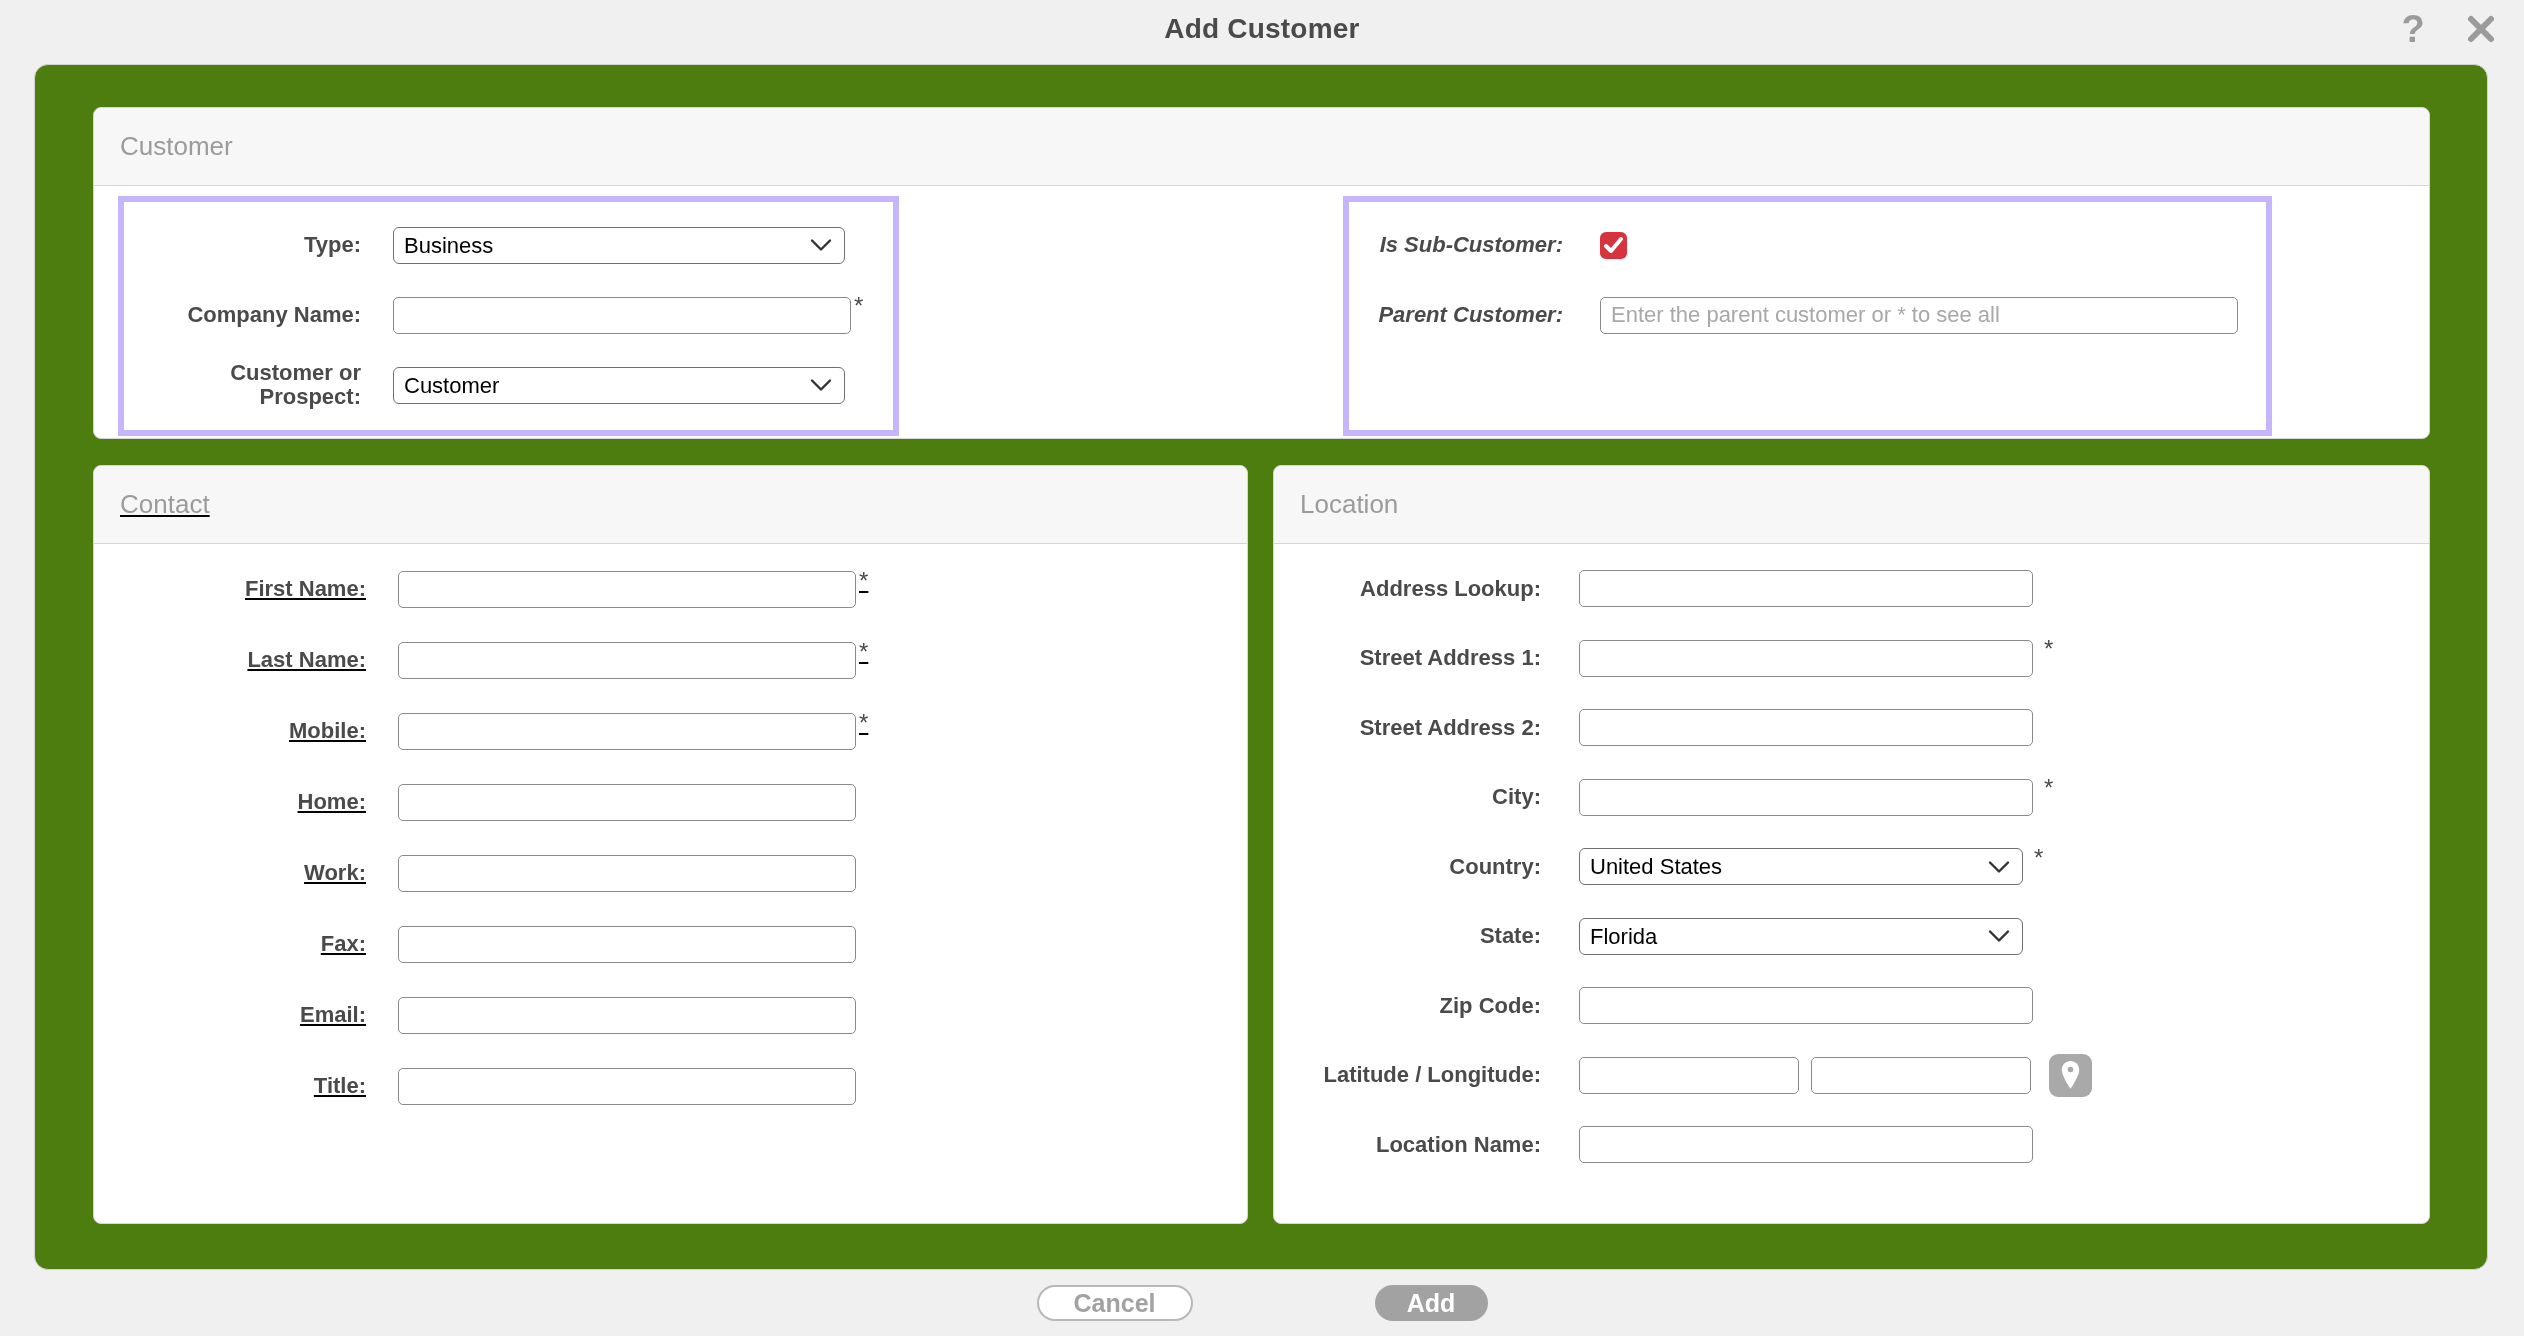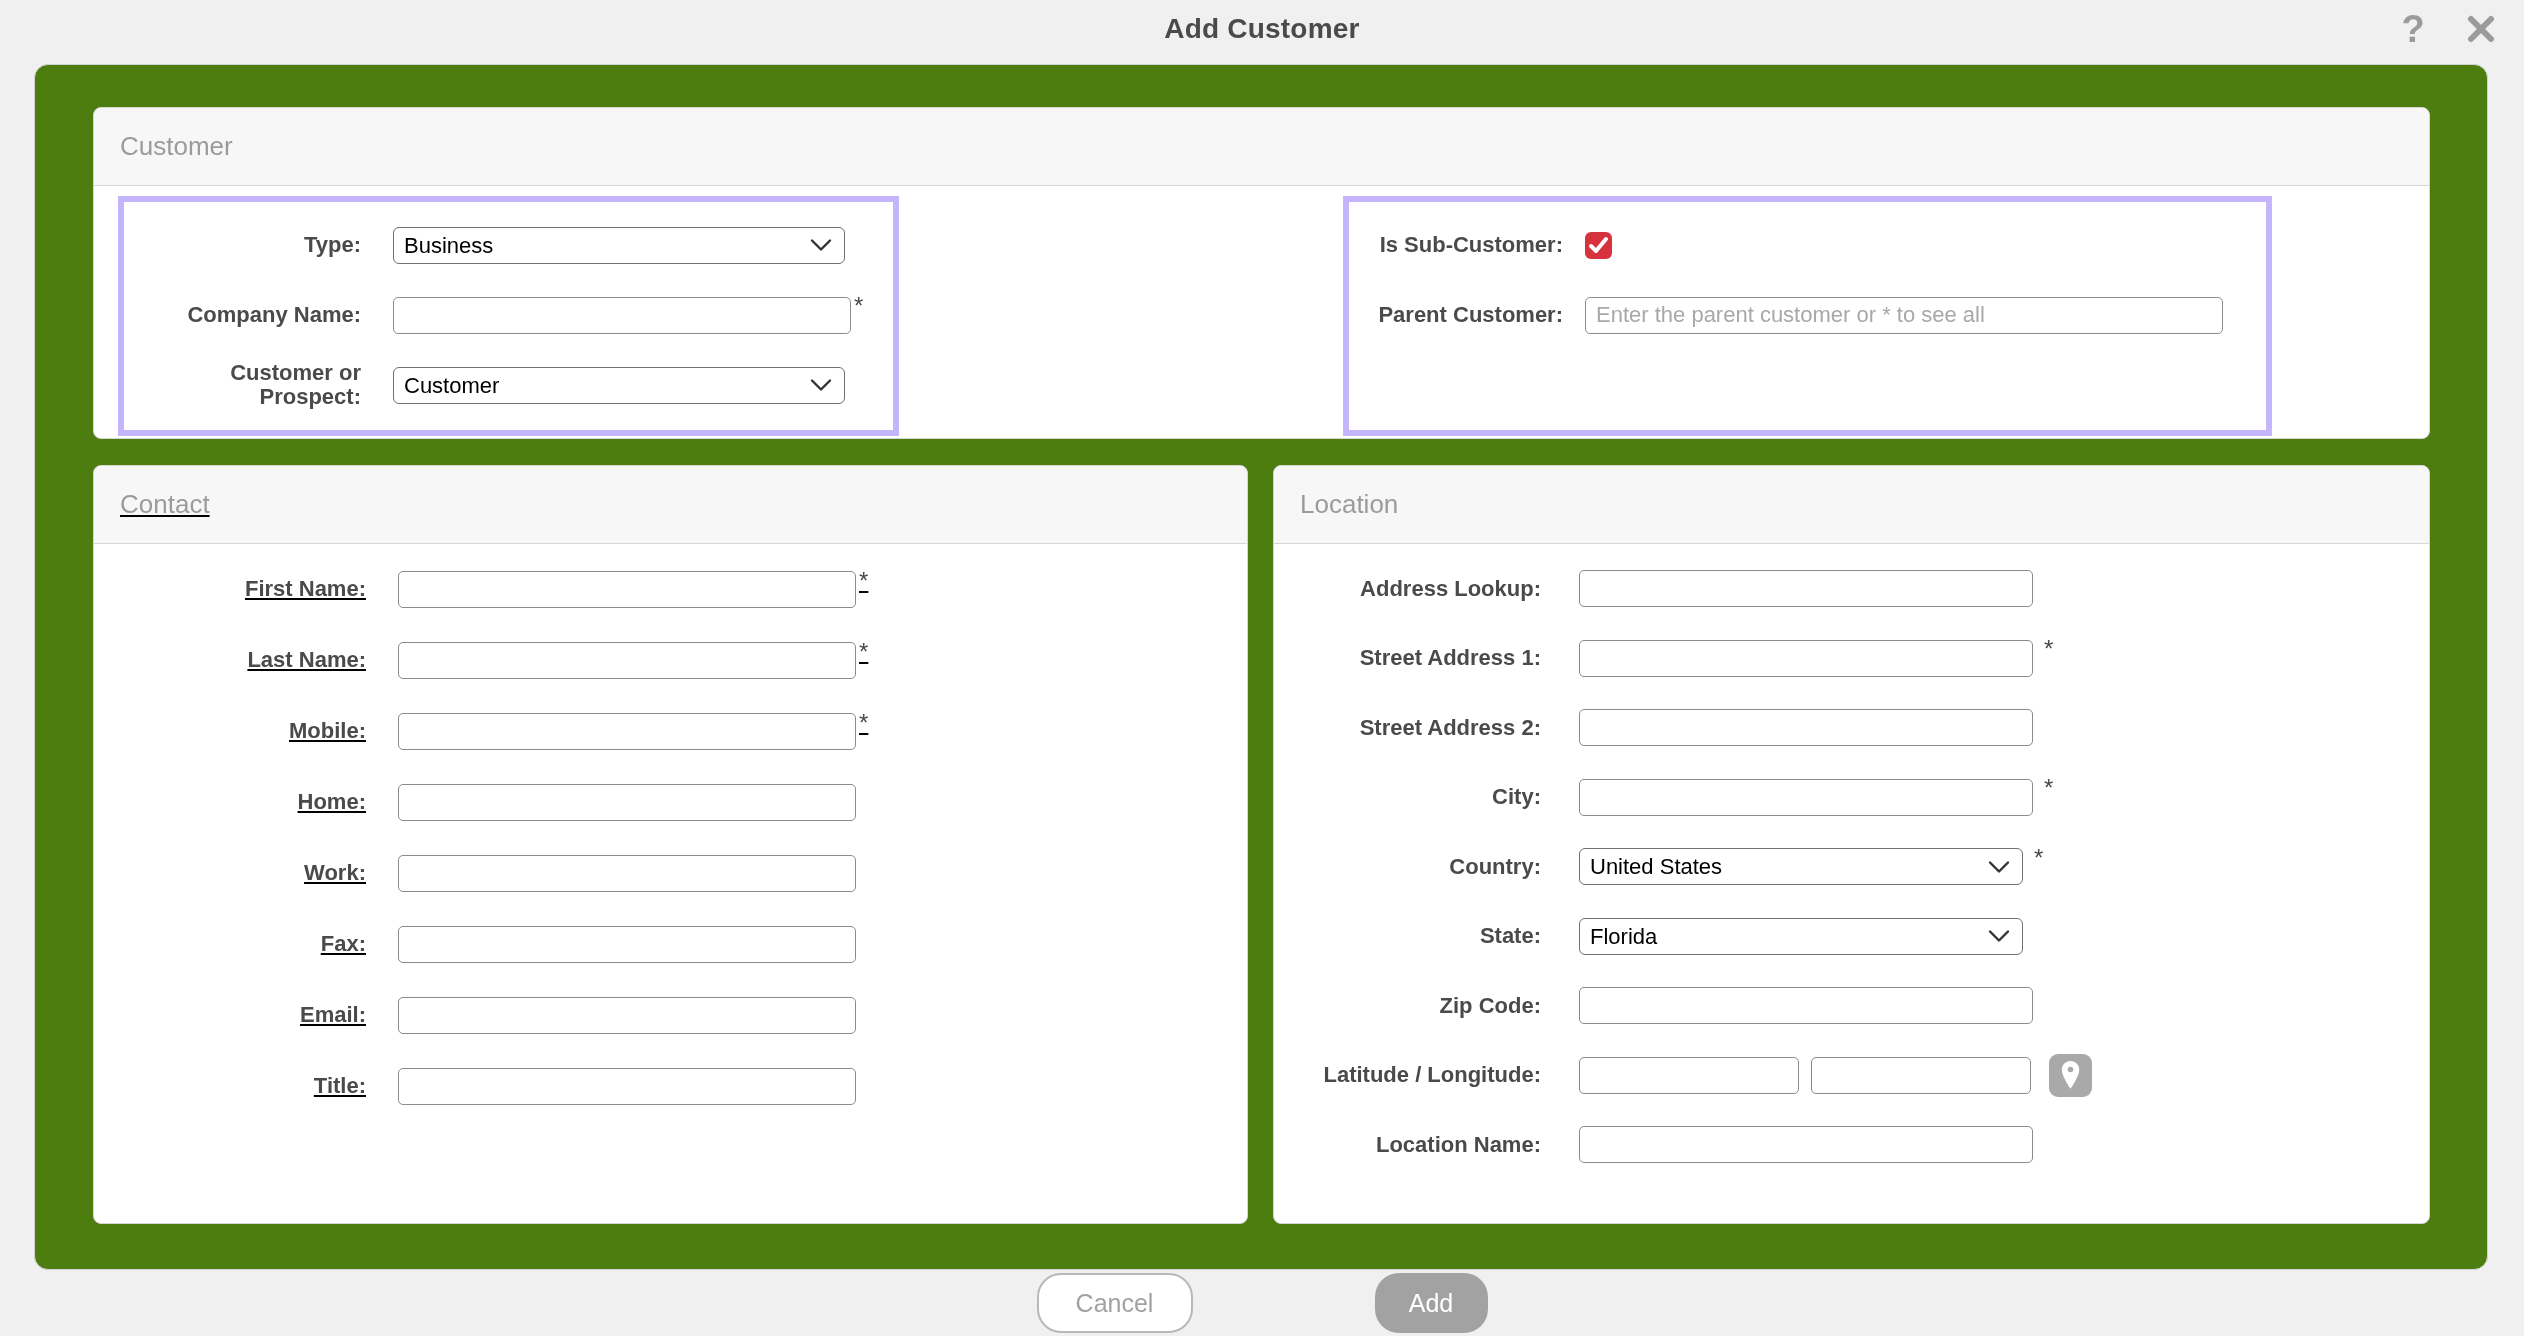--- a/index.html
+++ b/index.html
@@ -47,21 +47,21 @@
   #customer-right-box{left:1249px;width:929px;}
   
   .row{display:flex;align-items:center;}
   .hl-box .row{height:70px;}
   #contact-body{padding-top:10px;}
   #contact-body .row{height:71px;}
   #location-body{padding-top:10px;}
   #location-body .row{height:69.5px;}
   .lbl{font-weight:bold;font-size:22px;color:#4a4a4a;text-align:right;flex:none;line-height:1.1;}
   #customer-left-box .lbl{width:237px;margin-right:32px;}
-  #customer-right-box .lbl{width:214px;margin-right:22px;}
+  #customer-right-box .lbl{width:214px;margin-right:37px;font-style:italic;}
   #contact-body .lbl{width:272px;margin-right:32px;}
   #location-body .lbl{width:267px;margin-right:38px;}
   
   input.txt{
     height:37px;border:1px solid #8b8b8b;border-radius:5px;box-sizing:border-box;
     font-size:22px;padding:0 10px;color:#000;background:#fff;font-family:inherit;flex:none;
   }
   input.txt::placeholder{color:#a8a8a8;opacity:1;}
   #customer-left-box input.txt{width:458px;}
   #customer-right-box input.txt{width:638px;}
@@ -88,21 +88,21 @@
   .map-btn{
     width:43px;height:43px;background:#a9a9a9;border:none;border-radius:9px;margin-left:18px;
     display:flex;align-items:center;justify-content:center;padding:0;cursor:pointer;flex:none;
   }
   
   .footer{
     position:absolute;left:0;top:1279px;width:100%;height:48px;
     display:flex;align-items:center;justify-content:center;gap:182px;
   }
   .btn{
-    height:60px;border-radius:24px;font-weight:normal;font-size:25px;font-family:inherit;
+    height:36px;border-radius:24px;font-weight:bold;font-size:25px;font-family:inherit;
     display:flex;align-items:center;justify-content:center;cursor:pointer;box-sizing:border-box;
   }
   .btn-cancel{width:156px;background:#fff;border:2px solid #b8b8b8;color:#a2a2a2;}
   .btn-add{width:113px;background:#a2a2a2;border:none;color:#ffffff;}
 </style>
 </head>
 <body>
 
 <div class="topbar">
   <div class="dialog-title">Add Customer</div>

